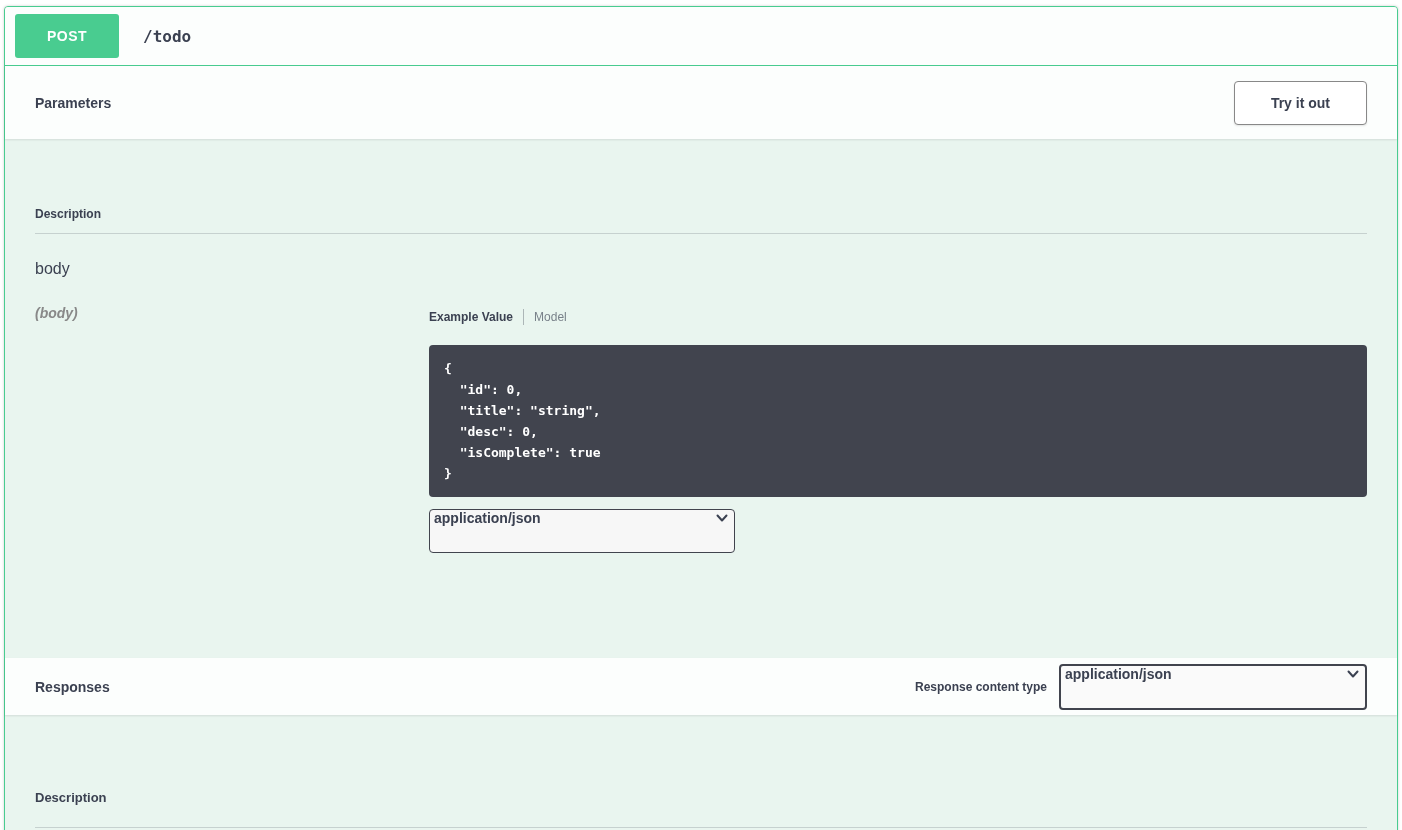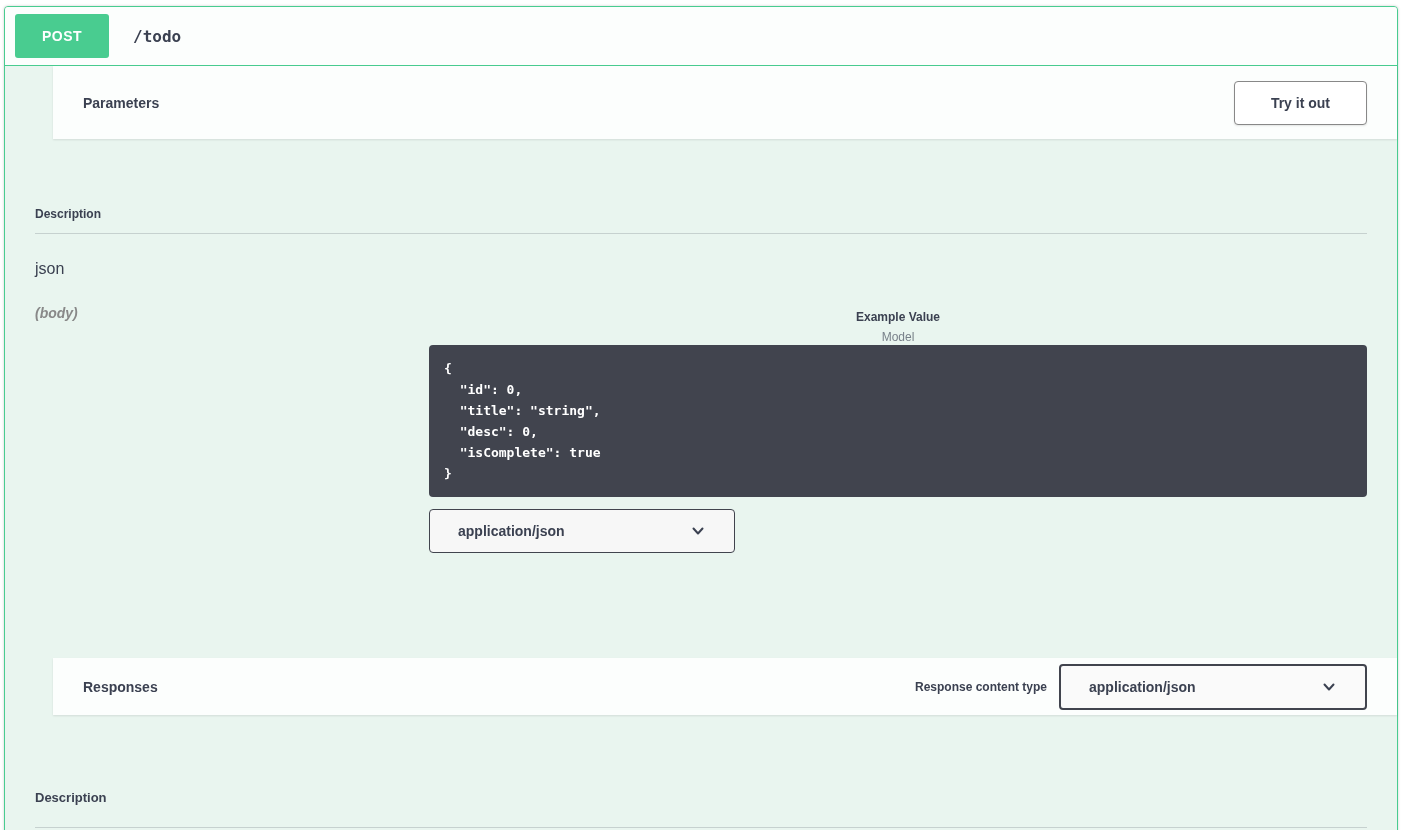--- a/index.html
+++ b/index.html
@@ -26,35 +26,34 @@
     display:flex;align-items:center;
     padding:7px 10px;
     background:rgba(255,255,255,.85);
     border-bottom:1px solid var(--method-green);
     border-radius:3px 3px 0 0;
     cursor:pointer;
   }
   .method-badge{
     background:var(--method-green);color:#fff;
     font-size:14px;font-weight:700;letter-spacing:.5px;
-    width:94px;padding:14px 0;text-align:center;
+    width:104px;padding:14px 0;text-align:center;
     border-radius:3px;
   }
   .endpoint-path{
     margin-left:24px;
     font-family:"DejaVu Sans Mono",monospace;
     font-size:16px;font-weight:600;color:var(--text-dark);
   }
   
   .section-header{
     display:flex;align-items:center;justify-content:space-between;
     padding:5px 30px;
     background:rgba(255,255,255,.85);
     box-shadow:0 1px 2px rgba(0,0,0,.1);
-    margin-left:48px;
   }
   .params-header{min-height:73px;}
   .responses-header{min-height:57px;}
   .section-header h4{margin:0;font-size:14px;font-weight:700;color:var(--text-dark);}
   .btn.try-out{
     font-family:inherit;font-size:14px;font-weight:700;color:var(--text-dark);
     background:#fff;border:1px solid #888;border-radius:4px;
     padding:13px 36px;cursor:pointer;
     box-shadow:0 1px 2px rgba(0,0,0,.1);
   }
@@ -64,21 +63,21 @@
   .t-head .th{font-size:12px;font-weight:700;line-height:14px;padding-bottom:12px;}
   .col-name{width:394px;flex-shrink:0;}
   .col-desc{flex:1;min-width:0;margin-top:23px;}
   .t-row{display:flex;}
   .param-name{padding-top:26px;font-size:16px;color:var(--text-dark);}
   .param-location{
     margin-top:27px;font-size:14px;font-style:italic;font-weight:600;color:#888;
     font-family:Liberation Sans, sans-serif;
   }
   .desc-cell{padding-top:50px;padding-bottom:105px;}
-  .tabs{display:flex;align-items:center;height:20px;flex-direction:column;}
+  .tabs{display:flex;align-items:center;height:20px;}
   .tab{font-size:12px;line-height:20px;cursor:pointer;}
   .tab.active{font-weight:700;color:var(--text-dark);}
   .tab.inactive{color:rgba(59,65,81,.65);}
   .tab-divider{width:1px;height:16px;background:rgba(59,65,81,.35);margin:0 10px;}
   .code-block{
     margin:18px 0 0;
     background:var(--code-bg);
     border-radius:4px;
     padding:13px 15px;
     min-height:152px;
@@ -86,22 +85,22 @@
     font-size:13px;font-weight:700;line-height:21px;color:#fff;
     white-space:pre;overflow:hidden;
   }
   .content-type-label{margin-top:20px;font-size:12px;font-weight:700;line-height:14px;}
   .select-control{
     margin-top:12px;
     width:306px;height:44px;
     background:#f7f7f7;
     border:1px solid var(--code-bg);
     border-radius:4px;
-    display:flex;align-items:center;justify-content:space-between;
-    padding:0 28px;
+    display:flex;justify-content:space-between;
+    padding:0 4px;
     font-size:14px;font-weight:700;color:var(--text-dark);
     cursor:pointer;
   }
   .chevron{flex-shrink:0;}
   
   .resp-content-type{display:flex;align-items:center;}
   .resp-content-type label{font-size:12px;font-weight:700;margin-right:12px;white-space:nowrap;}
   .select-control.resp-select{margin-top:0;width:308px;height:46px;border-width:2px;background:#fafafa;}
   
   .responses-body{padding:52px 30px 37px;}
@@ -122,21 +121,21 @@
     <h4>Parameters</h4>
     <button class="btn try-out">Try it out</button>
   </div>
 
   <div class="params-body">
     <div class="t-head">
       <div class="col-desc th">Description</div>
     </div>
     <div class="t-row">
       <div class="col-name">
-        <div class="param-name">json</div>
+        <div class="param-name">body</div>
         <div class="param-location">(body)</div>
       </div>
       <div class="col-desc desc-cell">
         <div class="tabs">
           <span class="tab active">Example Value</span>
           <span class="tab-divider"></span>
           <span class="tab inactive">Model</span>
         </div>
         <pre class="code-block">{
   "id": 0,

